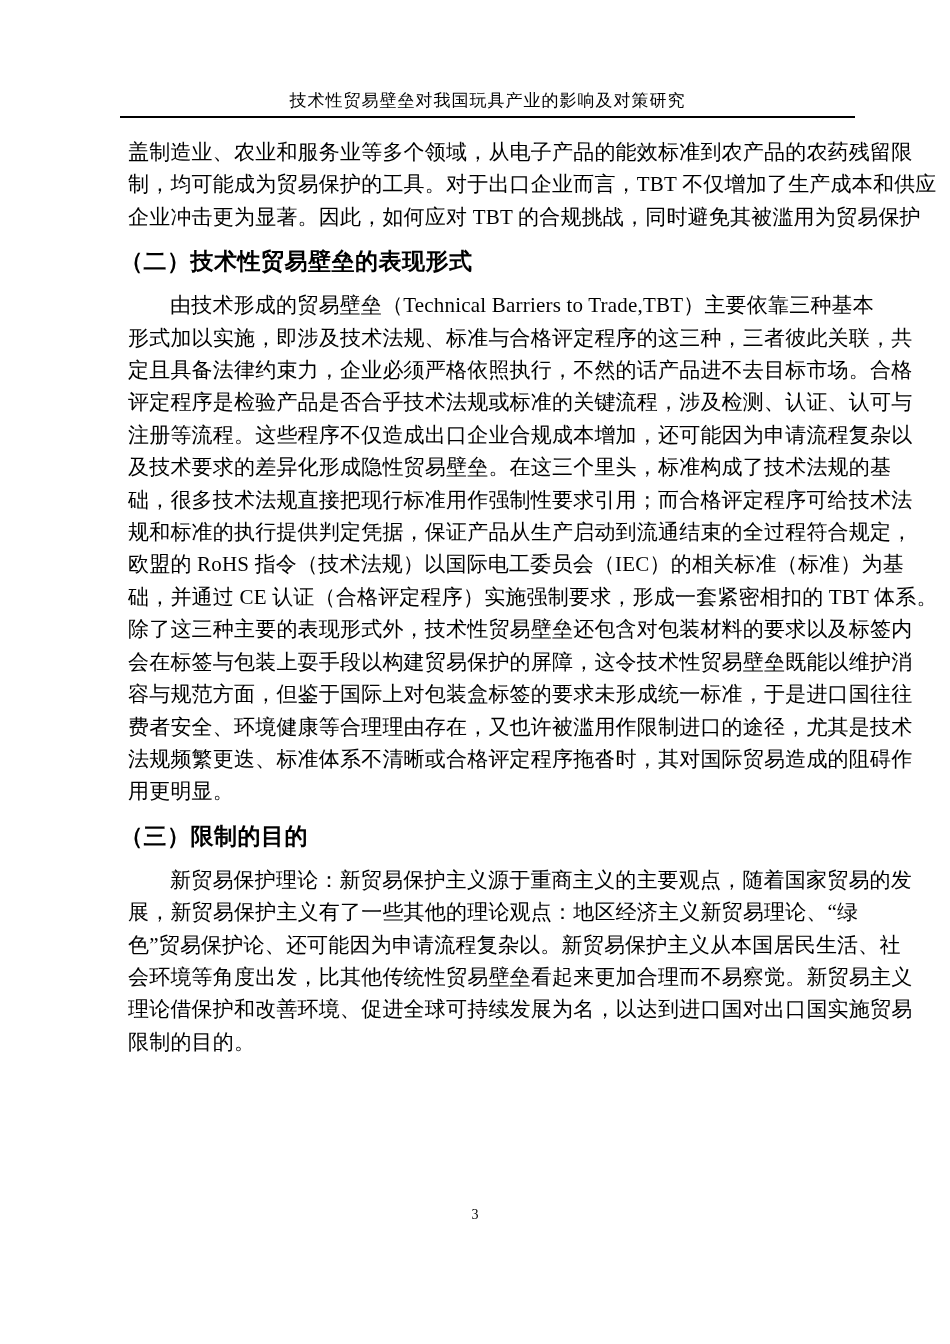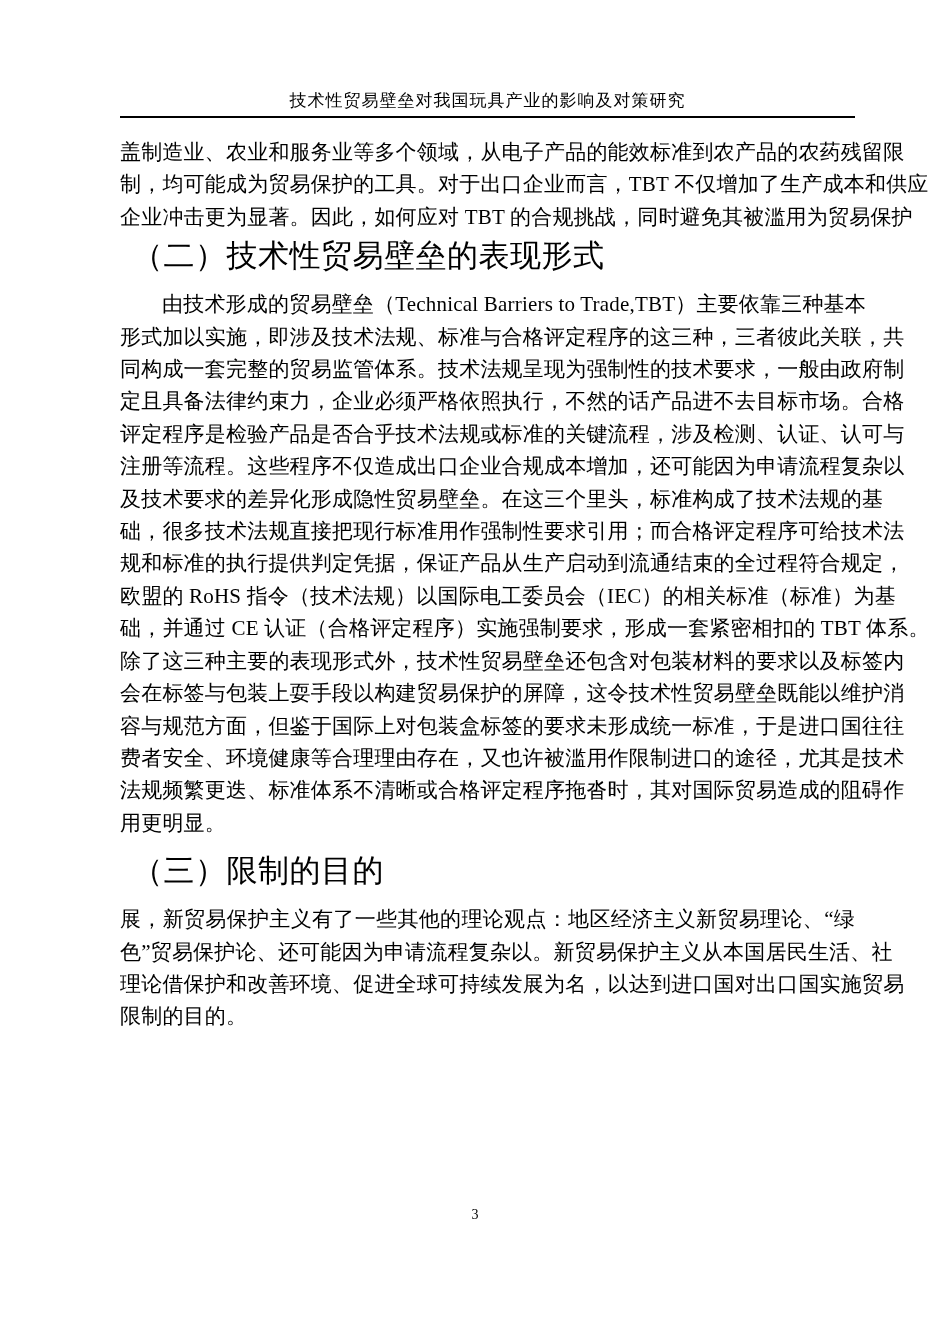--- a/index.html
+++ b/index.html
@@ -27,44 +27,44 @@
     font-size: 17px;
     line-height: 26px;
     letter-spacing: 1px;
     padding-bottom: 2px;
     border-bottom: 2px solid #000000;
     font-family: "Liberation Serif", serif;
   }
   .content {
     margin-top: 18px;
   }
-  .para { margin: 0; }
+  .para { margin: 8px; }
   .line {
     font-size: 21px;
     line-height: 32.4px;
     white-space: nowrap;
     text-align: justify;
     text-align-last: justify;
     letter-spacing: 0.2px;
   }
   .line.short {
     text-align: left;
     text-align-last: auto;
     white-space: normal;
   }
   .line.indent {
     text-indent: 42px;
     font-family: Liberation Serif, serif;
   }
   .section-heading {
     font-family: "Liberation Sans", "DejaVu Sans", sans-serif;
-    font-weight: normal;
-    font-size: 31px;
+    font-weight: bold;
+    font-size: 23px;
     line-height: 40px;
-    margin: 12px;
+    margin: 0;
     letter-spacing: 0.5px;
   }
   .section-heading.first {
     margin-top: 3px;
   }
   .page-number {
     position: absolute;
     top: 1205px;
     left: 0;
     width: 950px;
@@ -86,42 +86,43 @@
       <div class="line">盖制造业、农业和服务业等多个领域，从电子产品的能效标准到农产品的农药残留限</div>
       <div class="line">制，均可能成为贸易保护的工具。对于出口企业而言，TBT 不仅增加了生产成本和供应</div>
       <div class="line">企业冲击更为显著。因此，如何应对 TBT 的合规挑战，同时避免其被滥用为贸易保护</div>
     </div>
 
     <div class="section-heading first">（二）技术性贸易壁垒的表现形式</div>
 
     <div class="para">
       <div class="line indent">由技术形成的贸易壁垒（Technical Barriers to Trade,TBT）主要依靠三种基本</div>
       <div class="line">形式加以实施，即涉及技术法规、标准与合格评定程序的这三种，三者彼此关联，共</div>
-      <div class="line">同构成一套完整的贸易监管体系。技术法规呈现为强制性的技术要求，一般由政府制</div>
       <div class="line">定且具备法律约束力，企业必须严格依照执行，不然的话产品进不去目标市场。合格</div>
       <div class="line">评定程序是检验产品是否合乎技术法规或标准的关键流程，涉及检测、认证、认可与</div>
       <div class="line">注册等流程。这些程序不仅造成出口企业合规成本增加，还可能因为申请流程复杂以</div>
       <div class="line">及技术要求的差异化形成隐性贸易壁垒。在这三个里头，标准构成了技术法规的基</div>
       <div class="line">础，很多技术法规直接把现行标准用作强制性要求引用；而合格评定程序可给技术法</div>
       <div class="line">规和标准的执行提供判定凭据，保证产品从生产启动到流通结束的全过程符合规定，</div>
       <div class="line">欧盟的 RoHS 指令（技术法规）以国际电工委员会（IEC）的相关标准（标准）为基</div>
       <div class="line">础，并通过 CE 认证（合格评定程序）实施强制要求，形成一套紧密相扣的 TBT 体系。</div>
       <div class="line">除了这三种主要的表现形式外，技术性贸易壁垒还包含对包装材料的要求以及标签内</div>
       <div class="line">会在标签与包装上耍手段以构建贸易保护的屏障，这令技术性贸易壁垒既能以维护消</div>
       <div class="line">容与规范方面，但鉴于国际上对包装盒标签的要求未形成统一标准，于是进口国往往</div>
       <div class="line">费者安全、环境健康等合理理由存在，又也许被滥用作限制进口的途径，尤其是技术</div>
       <div class="line">法规频繁更迭、标准体系不清晰或合格评定程序拖沓时，其对国际贸易造成的阻碍作</div>
       <div class="line short">用更明显。</div>
     </div>
 
     <div class="section-heading">（三）限制的目的</div>
 
     <div class="para">
+      <div class="line indent">新贸易保护理论：新贸易保护主义源于重商主义的主要观点，随着国家贸易的发</div>
       <div class="line">展，新贸易保护主义有了一些其他的理论观点：地区经济主义新贸易理论、“绿</div>
       <div class="line">色”贸易保护论、还可能因为申请流程复杂以。新贸易保护主义从本国居民生活、社</div>
+      <div class="line">会环境等角度出发，比其他传统性贸易壁垒看起来更加合理而不易察觉。新贸易主义</div>
       <div class="line">理论借保护和改善环境、促进全球可持续发展为名，以达到进口国对出口国实施贸易</div>
       <div class="line short">限制的目的。</div>
     </div>
 
   </div>
 
 </div>
 
 <div class="page-number">3</div>
 

